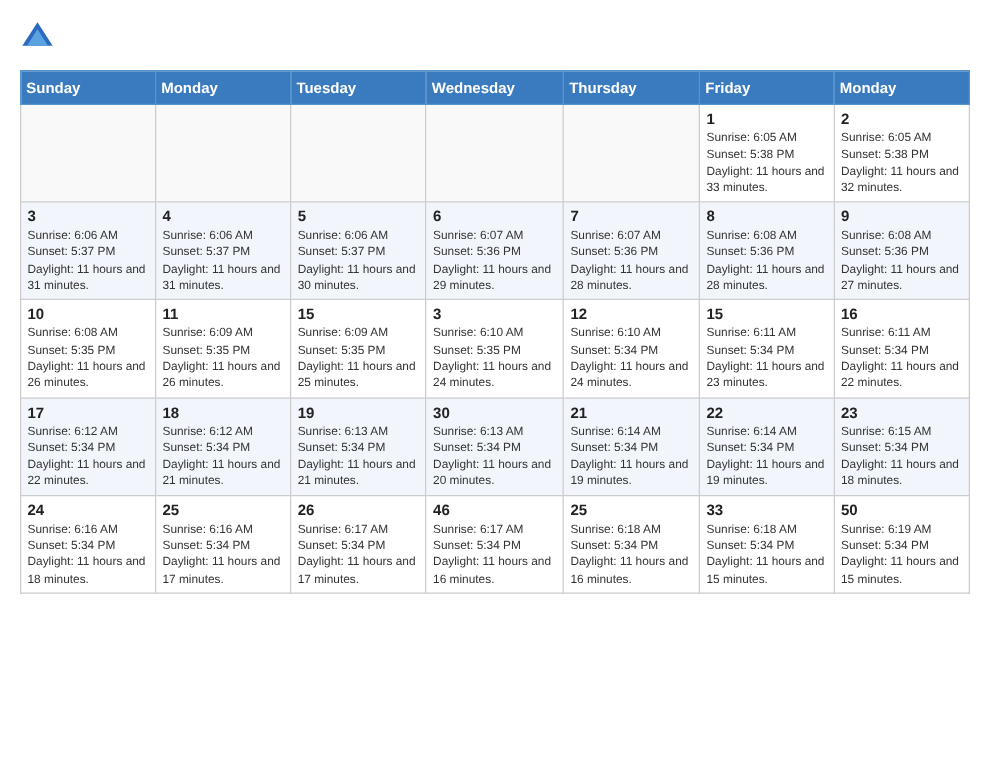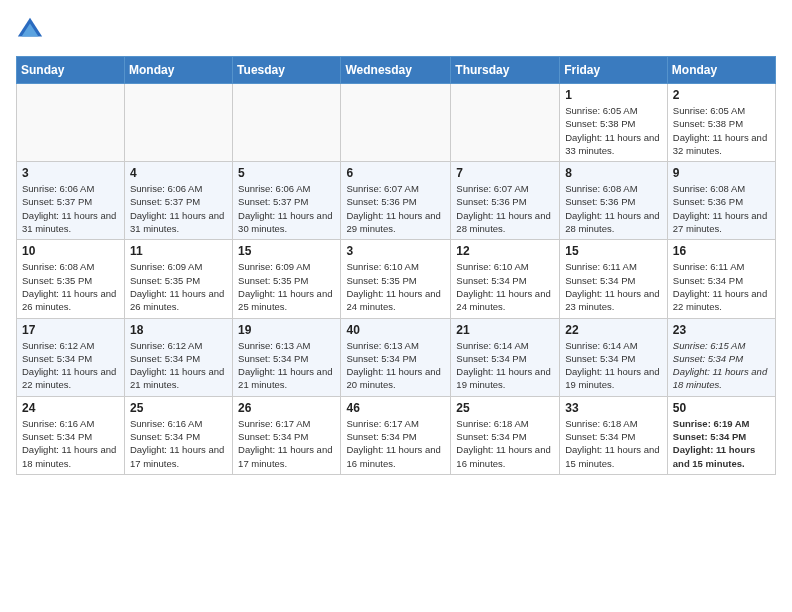--- a/index.html
+++ b/index.html
@@ -241,40 +241,40 @@
 Sunset: 5:34 PM
 Daylight: 11 hours and 21 minutes.</div>
         </td>
         <td>
           <span class="day-num">19</span>
           <div class="day-info" style="white-space: pre-line;">Sunrise: 6:13 AM
 Sunset: 5:34 PM
 Daylight: 11 hours and 21 minutes.</div>
         </td>
         <td>
-          <span class="day-num">40</span>
+          <span class="day-num">30</span>
           <div class="day-info" style="white-space: pre-line;">Sunrise: 6:13 AM
 Sunset: 5:34 PM
 Daylight: 11 hours and 20 minutes.</div>
         </td>
         <td>
           <span class="day-num">21</span>
           <div class="day-info" style="white-space: pre-line;">Sunrise: 6:14 AM
 Sunset: 5:34 PM
 Daylight: 11 hours and 19 minutes.</div>
         </td>
         <td>
           <span class="day-num">22</span>
           <div class="day-info" style="white-space: pre-line;">Sunrise: 6:14 AM
 Sunset: 5:34 PM
 Daylight: 11 hours and 19 minutes.</div>
         </td>
         <td>
           <span class="day-num">23</span>
-          <div class="day-info" style="white-space: pre-line; font-style: italic;">Sunrise: 6:15 AM
+          <div class="day-info" style="white-space: pre-line;">Sunrise: 6:15 AM
 Sunset: 5:34 PM
 Daylight: 11 hours and 18 minutes.</div>
         </td>
       </tr>
       <tr>
         <td>
           <span class="day-num">24</span>
           <div class="day-info" style="white-space: pre-line;">Sunrise: 6:16 AM
 Sunset: 5:34 PM
 Daylight: 11 hours and 18 minutes.</div>
@@ -304,19 +304,19 @@
 Daylight: 11 hours and 16 minutes.</div>
         </td>
         <td>
           <span class="day-num">33</span>
           <div class="day-info" style="white-space: pre-line;">Sunrise: 6:18 AM
 Sunset: 5:34 PM
 Daylight: 11 hours and 15 minutes.</div>
         </td>
         <td>
           <span class="day-num">50</span>
-          <div class="day-info" style="white-space: pre-line; font-weight: bold;">Sunrise: 6:19 AM
+          <div class="day-info" style="white-space: pre-line;">Sunrise: 6:19 AM
 Sunset: 5:34 PM
 Daylight: 11 hours and 15 minutes.</div>
         </td>
       </tr>
     </tbody>
 </table>
 
 </body></html>

